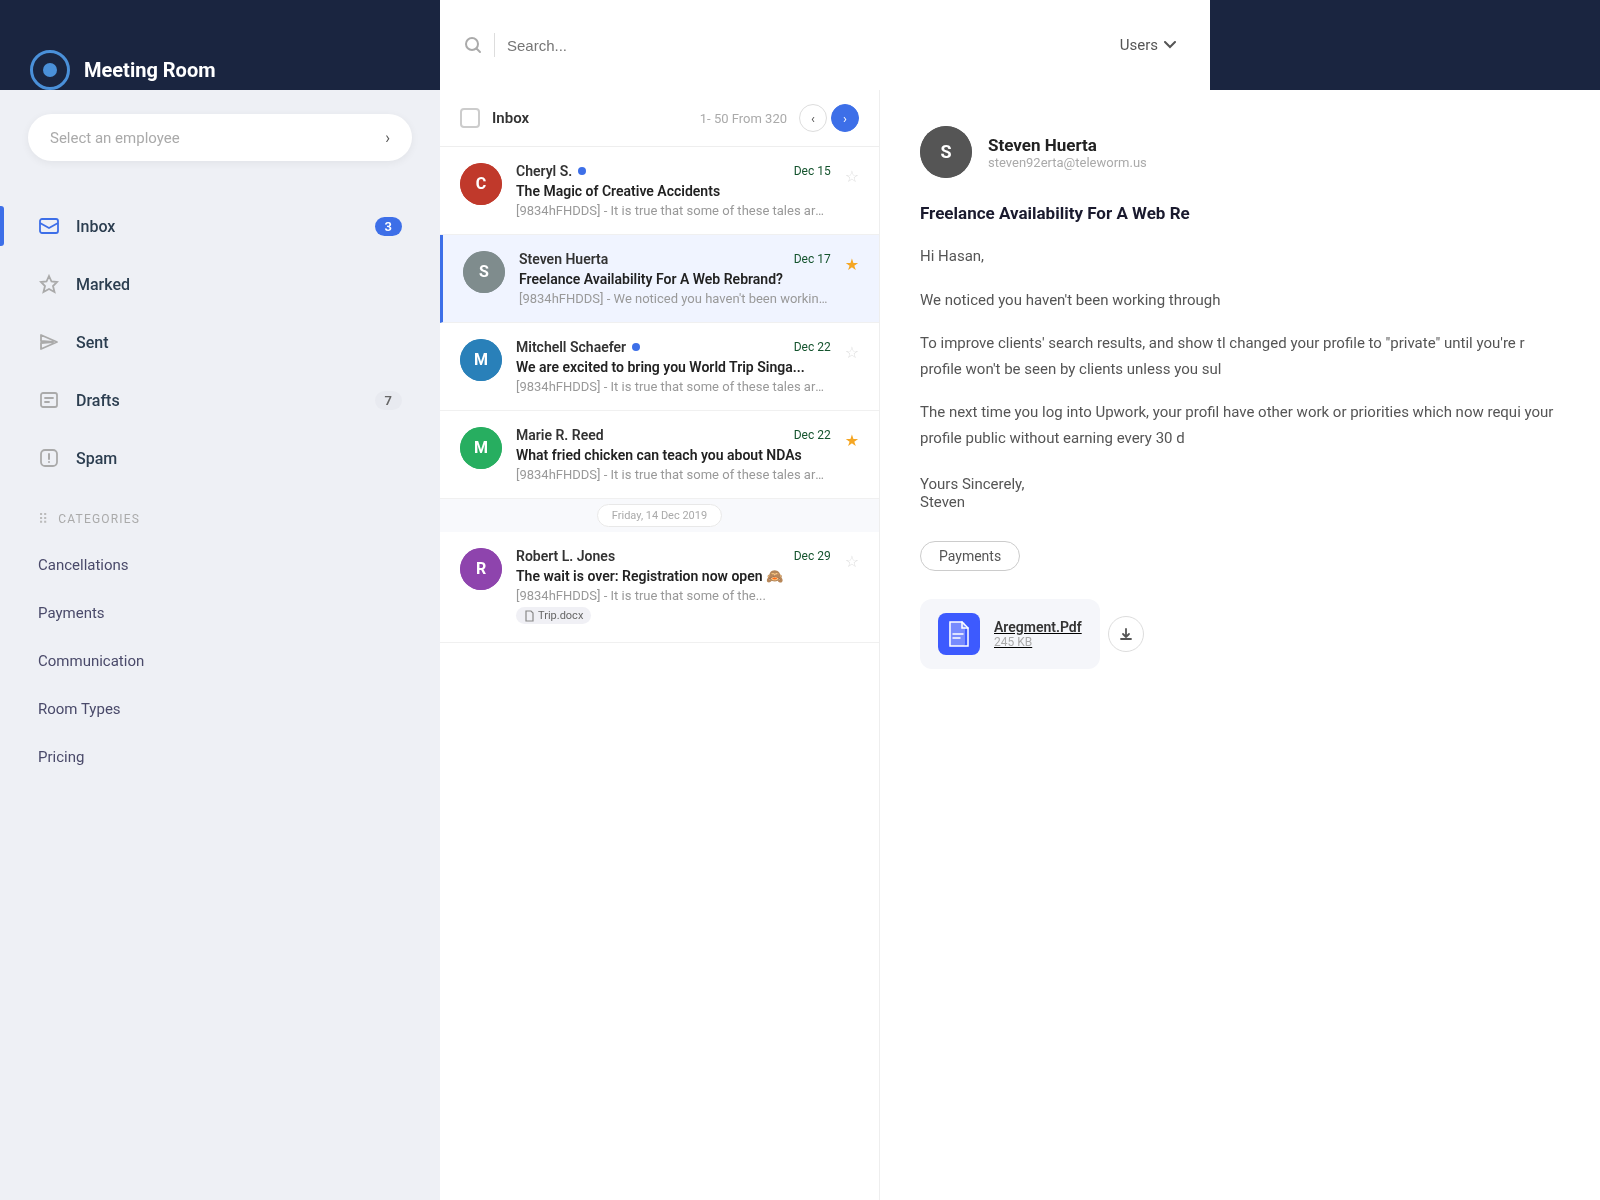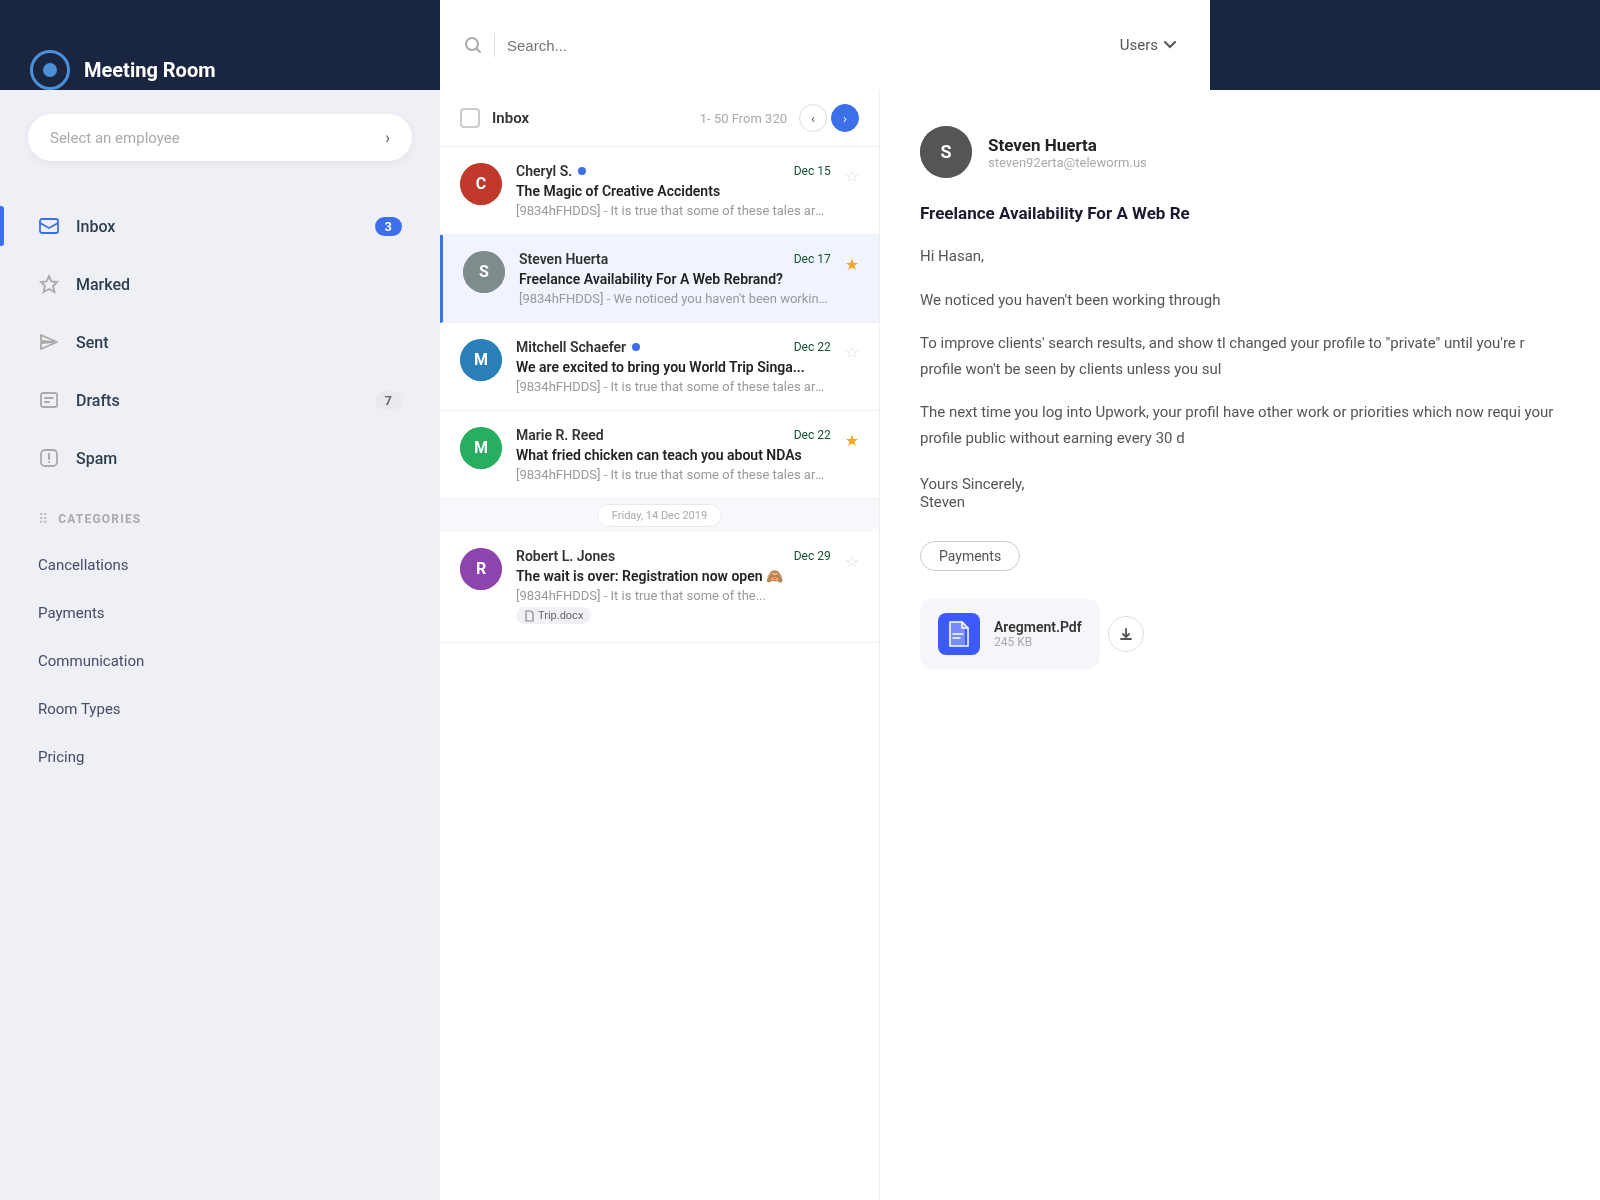--- a/index.html
+++ b/index.html
@@ -186,21 +186,21 @@
       margin-top: 20px;
       margin-bottom: 10px;
       padding: 0 10px;
     }
     .categories-dots {
       color: #bbb;
       font-size: 14px;
     }
     .categories-label {
       font-size: 12px;
-      font-weight: 700;
+      font-weight: 400;
       color: #aaa;
       letter-spacing: 1.2px;
       text-transform: uppercase;
     }
     .category-item {
       padding: 11px 10px;
       font-size: 15px;
       color: #4a4a6a;
       cursor: pointer;
       border-radius: 6px;
@@ -420,20 +420,21 @@
       font-size: 14px;
       color: #555;
       margin-top: 10px;
       cursor: pointer;
     }
     .attachment-section {
       margin-top: 28px;
       display: flex;
       align-items: center;
       gap: 8px;
+      text-decoration: underline;
     }
     .attachment-card {
       display: flex;
       align-items: center;
       gap: 14px;
       background: #f5f6fa;
       border-radius: 12px;
       padding: 14px 18px;
     }
     .attachment-icon-wrap {

